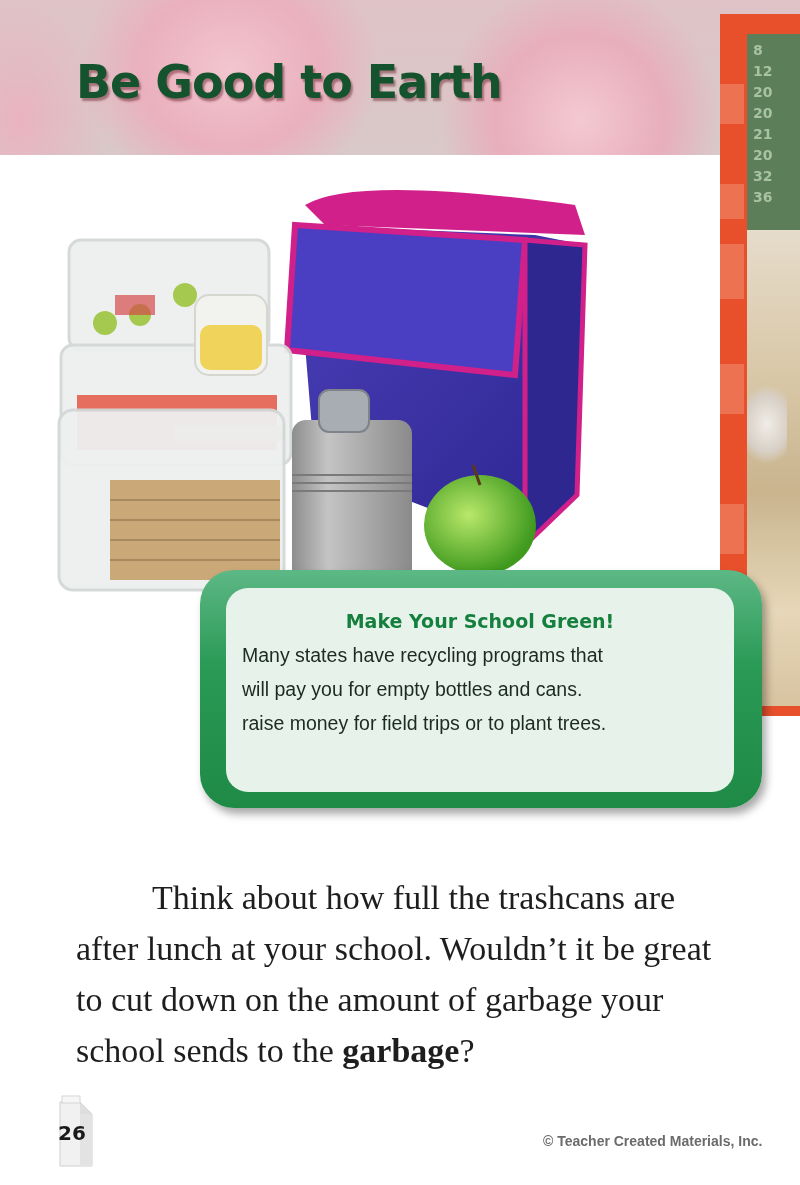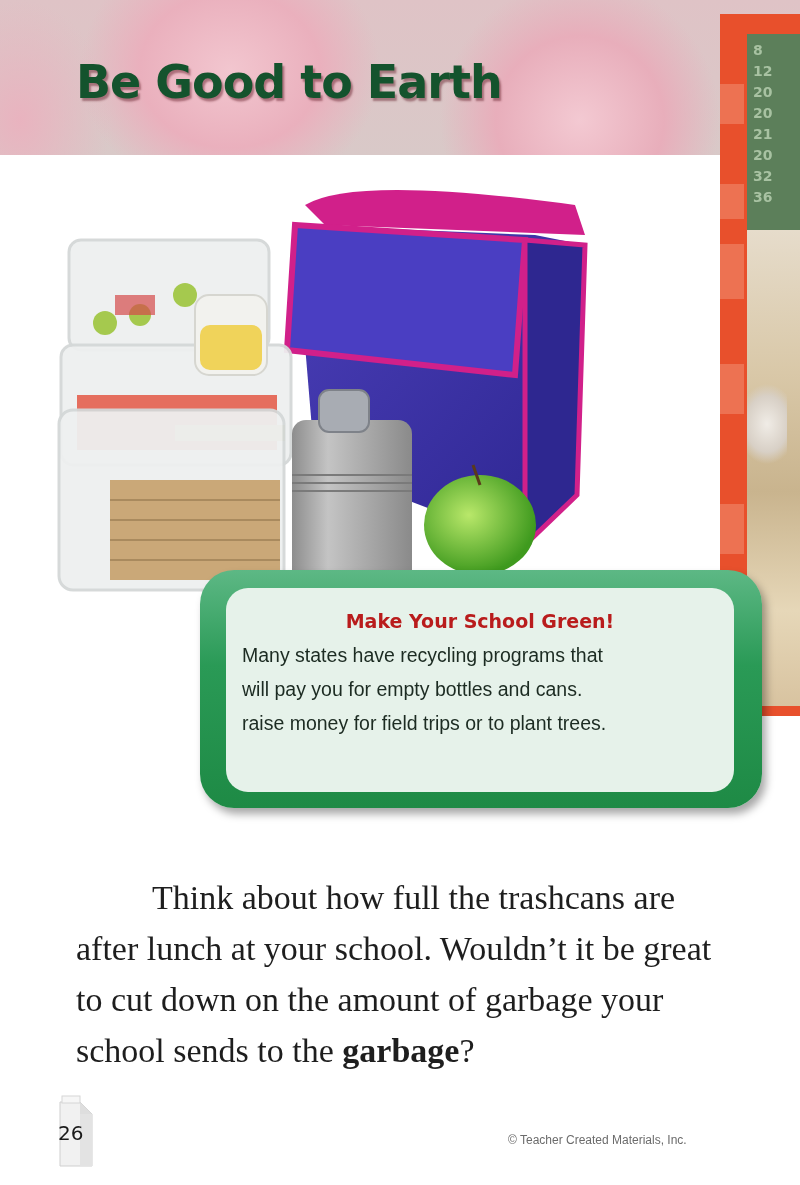--- a/index.html
+++ b/index.html
@@ -50,42 +50,42 @@
     border-radius: 34px;
     background: linear-gradient(180deg, #5db885 0%, #2a9a56 40%, #1e8a45 100%);
     box-shadow: 4px 6px 8px rgba(0,0,0,0.35);
   }
   .callout-inner {
     position: absolute; left: 26px; top: 18px; width: 508px; height: 204px;
     border-radius: 22px; background: #e6f2ea;
   }
   .callout-title {
     position: absolute; left: 0; right: 0; top: 22px; text-align: center;
-    font-family: "DejaVu Sans", sans-serif; font-weight: bold; font-size: 19px; color: #b91c1c;
+    font-family: "DejaVu Sans", sans-serif; font-weight: bold; font-size: 19px; color: #15803d;
   }
   .callout-body {
     position: absolute; left: 16px; top: 50px; width: 480px;
     font-family: "Liberation Sans", sans-serif; font-size: 19.5px; line-height: 34px; color: #1c2b22;
   }
 
   .body-text {
     position: absolute; left: 76px; top: 872px; width: 660px;
     font-family: "Liberation Serif", serif; font-size: 34px; line-height: 51px; color: #1e1e1e;
   }
   .body-text .indent { display: inline-block; width: 76px; }
   .body-text b { font-weight: bold; }
 
   .milk-carton { position: absolute; left: 56px; top: 1092px; width: 40px; height: 76px; }
   .page-number {
     position: absolute; left: 58px; top: 1121px;
-    font-family: "DejaVu Sans", sans-serif; font-weight: normal; font-size: 20px; color: #1a1a1a;
+    font-family: "DejaVu Sans", sans-serif; font-weight: bold; font-size: 20px; color: #1a1a1a;
   }
   .copyright {
-    position: absolute; left: 508px; top: 1133px;
-    font-family: "Liberation Sans", sans-serif; font-size: 12px; color: #6b6b6b;
+    position: absolute; left: 543px; top: 1133px;
+    font-family: "Liberation Sans", sans-serif; font-size: 14px; color: #6b6b6b; font-weight: bold;
   }
 </style>
 </head>
 <body>
 
 <div class="header-band"></div>
 <h1 class="page-title">Be Good to Earth</h1>
 
 <div class="side-photo">
   <div class="stripe" style="top:70px;height:40px"></div>

